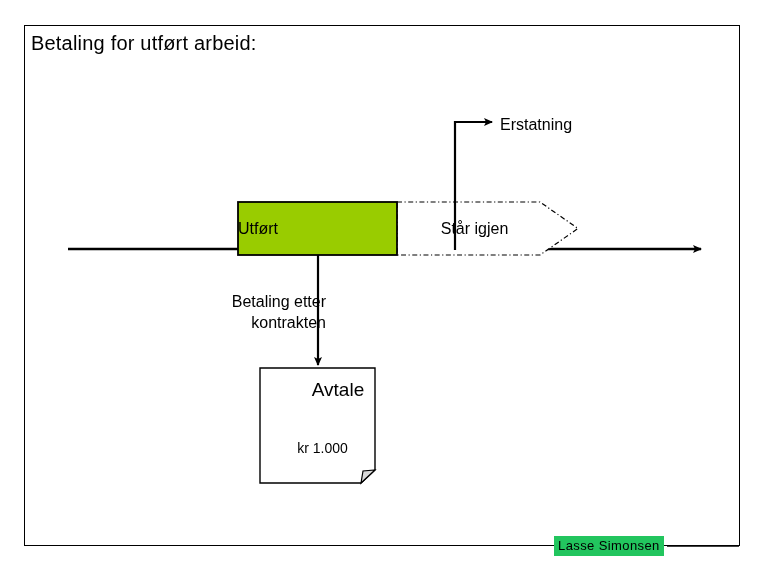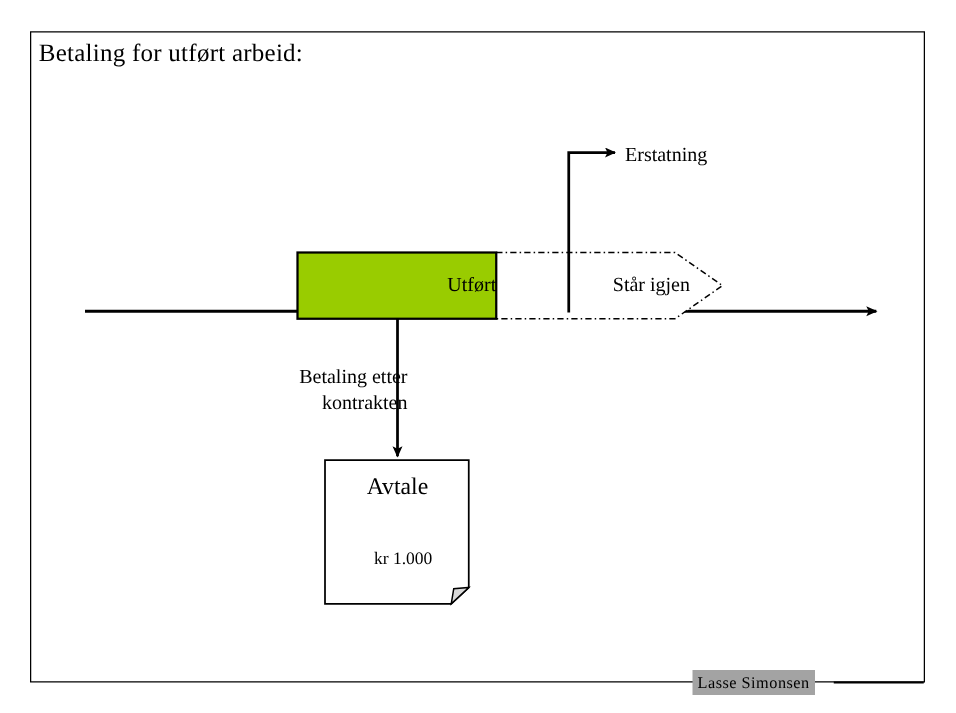--- a/index.html
+++ b/index.html
@@ -7,21 +7,21 @@
     margin: 0;
     padding: 0;
     background: #ffffff;
   }
   #slide {
     position: relative;
     width: 765px;
     height: 570px;
     background: #ffffff;
     overflow: hidden;
-    font-family: Liberation Serif, serif;
+    font-family: Liberation Sans, sans-serif;
     color: #000000;
   }
   
   #frame {
     position: absolute;
     left: 24px;
     top: 25px;
     width: 716px;
     height: 521px;
     border: 1.5px solid #000000;
@@ -50,61 +50,62 @@
   .lbl {
     position: absolute;
     white-space: nowrap;
     font-size: 16px;
     line-height: 20px;
   }
   #label-utfort {
     left: 238px;
     top: 219px;
     width: 159px;
-    text-align: right;
+    text-align: left;
   }
   #label-staar-igjen {
     left: 397px;
     top: 219px;
     width: 155px;
-    text-align: right;
+    text-align: center;
   }
   #label-erstatning {
     left: 500px;
     top: 115px;
     text-align: center;
   }
   #label-betaling {
     left: 196px;
     top: 291px;
     width: 130px;
     text-align: right;
     line-height: 21px;
     white-space: normal;
   }
   #label-avtale {
     left: 260px;
     top: 380px;
     width: 116px;
     text-align: center;
     font-size: 19px;
+    padding-left: 20px;
   }
   #label-kr {
     left: 260px;
     top: 438px;
     width: 125px;
     text-align: center;
     font-size: 14px;
   }
   #label-signature {
     left: 554px;
     top: 536px;
     font-size: 13px;
     letter-spacing: 0.4px;
-    background: #a3a3a3;
+    background: #22c55e;
     padding: 0 4px;
   }
 </style>
 </head>
 <body>
 
 <div id="slide">
 
   <div id="frame"></div>
 

